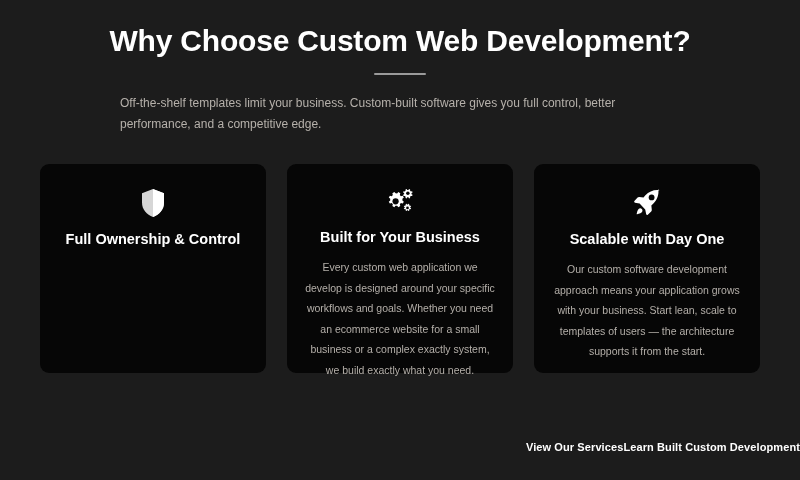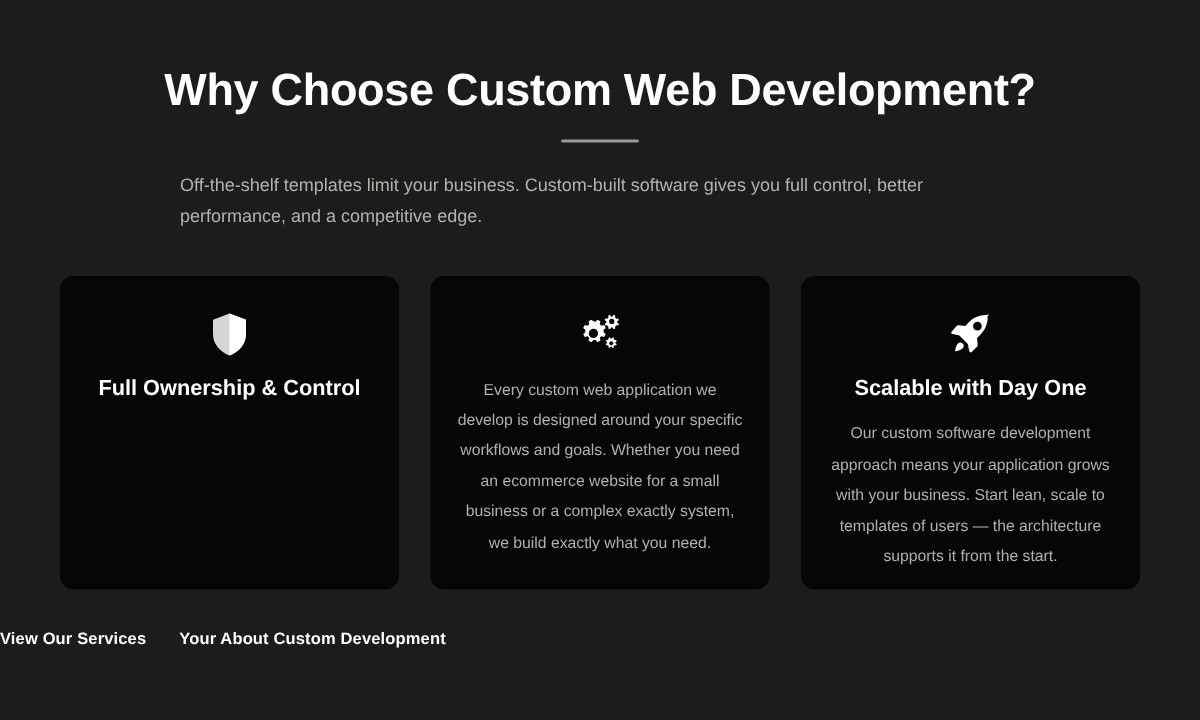--- a/index.html
+++ b/index.html
@@ -22,21 +22,21 @@
     position: relative;
     display: flex;
     flex-direction: column;
     align-items: center;
   }
 
   
   .header {
     width: 100%;
     text-align: center;
-    padding-top: 44px;
+    padding-top: 24px;
   }
 
   .section-title {
     font-size: 30px;
     font-weight: 700;
     color: #ffffff;
     letter-spacing: -0.2px;
     line-height: 1.15;
   }
 
@@ -98,24 +98,23 @@
     font-size: 10.5px;
     line-height: 1.95;
     color: #b4afa9;
   }
 
   
   .actions {
     position: absolute;
     left: 0;
     right: 0;
-    top: 420px;
+    top: 441px;
     display: flex;
-    justify-content: flex-start;
-    gap: 22px;
+    justify-content: flex-end;
   }
 
   .action-link {
     font-size: 11px;
     font-weight: 700;
     color: #ffffff;
     text-decoration: none;
     letter-spacing: 0.1px;
     cursor: pointer;
   }
@@ -152,20 +151,21 @@
             <circle cx="11.6" cy="13.3" r="3.1" fill="#060606"></circle>
 
             <path d="M23.2 2.0 l1.25 .0 .55-1.1 1.15 .48 -.12 1.22 .88 .88 1.22-.12 .48 1.15 -1.1 .55 0 1.25 1.1 .55 -.48 1.15 -1.22-.12 -.88 .88 .12 1.22 -1.15 .48 -.55-1.1 -1.25 0 -.55 1.1 -1.15-.48 .12-1.22 -.88-.88 -1.22 .12 -.48-1.15 1.1-.55 0-1.25 -1.1-.55 .48-1.15 1.22 .12 .88-.88 -.12-1.22 1.15-.48 z"></path>
             <circle cx="23.85" cy="5.3" r="1.75" fill="#060606"></circle>
 
             <path d="M23.0 16.6 l.95 0 .42-.85 .88 .37 -.09 .94 .67 .67 .94-.09 .37 .88 -.85 .42 0 .95 .85 .42 -.37 .88 -.94-.09 -.67 .67 .09 .94 -.88 .37 -.42-.85 -.95 0 -.42 .85 -.88-.37 .09-.94 -.67-.67 -.94 .09 -.37-.88 .85-.42 0-.95 -.85-.42 .37-.88 .94 .09 .67-.67 -.09-.94 .88-.37 z"></path>
             <circle cx="23.5" cy="19.9" r="1.35" fill="#060606"></circle>
           </g>
         </svg>
       </div>
+      <div class="card-title">Built for Your Business</div>
       <div class="card-body">Every custom web application we develop is designed around your specific workflows and goals. Whether you need an ecommerce website for a small business or a complex exactly system, we build exactly what you need.</div>
     </div>
 
     <div class="card">
       <div class="card-icon">
         <svg width="30" height="30" viewBox="0 0 30 30" aria-hidden="true">
           <g fill="#ffffff">
             <path d="M27.5 2.2 C22.2 1.4 17.0 3.4 13.4 7.3 L11.5 9.4 L7.2 8.9 C6.6 8.85 6.0 9.1 5.6 9.55 L2.4 13.1 C1.9 13.65 2.2 14.55 2.95 14.7 L7.6 15.6 L13.2 21.4 L14.2 26.2 C14.36 26.95 15.25 27.2 15.78 26.7 L19.2 23.4 C19.63 22.98 19.85 22.38 19.8 21.78 L19.35 17.4 L21.4 15.4 C25.2 11.7 27.1 6.5 26.3 1.2 Z"></path>
             <circle cx="19.6" cy="9.4" r="2.9" fill="#060606"></circle>
             <path d="M6.6 21.0 C5.1 22.6 4.7 26.2 4.7 26.2 C4.7 26.2 8.3 25.8 9.8 24.2 C10.7 23.25 10.7 21.9 9.8 21.0 C8.9 20.1 7.5 20.1 6.6 21.0 Z"></path>
@@ -173,16 +173,16 @@
         </svg>
       </div>
       <div class="card-title">Scalable with Day One</div>
       <div class="card-body">Our custom software development approach means your application grows with your business. Start lean, scale to templates of users — the architecture supports it from the start.</div>
     </div>
 
   </div>
 
   <div class="actions">
     <a class="action-link" href="#">View Our Services</a>
-    <a class="action-link" href="#">Your About Custom Development</a>
+    <a class="action-link" href="#">Learn Built Custom Development</a>
   </div>
 
 </div>
 
 </body></html>

